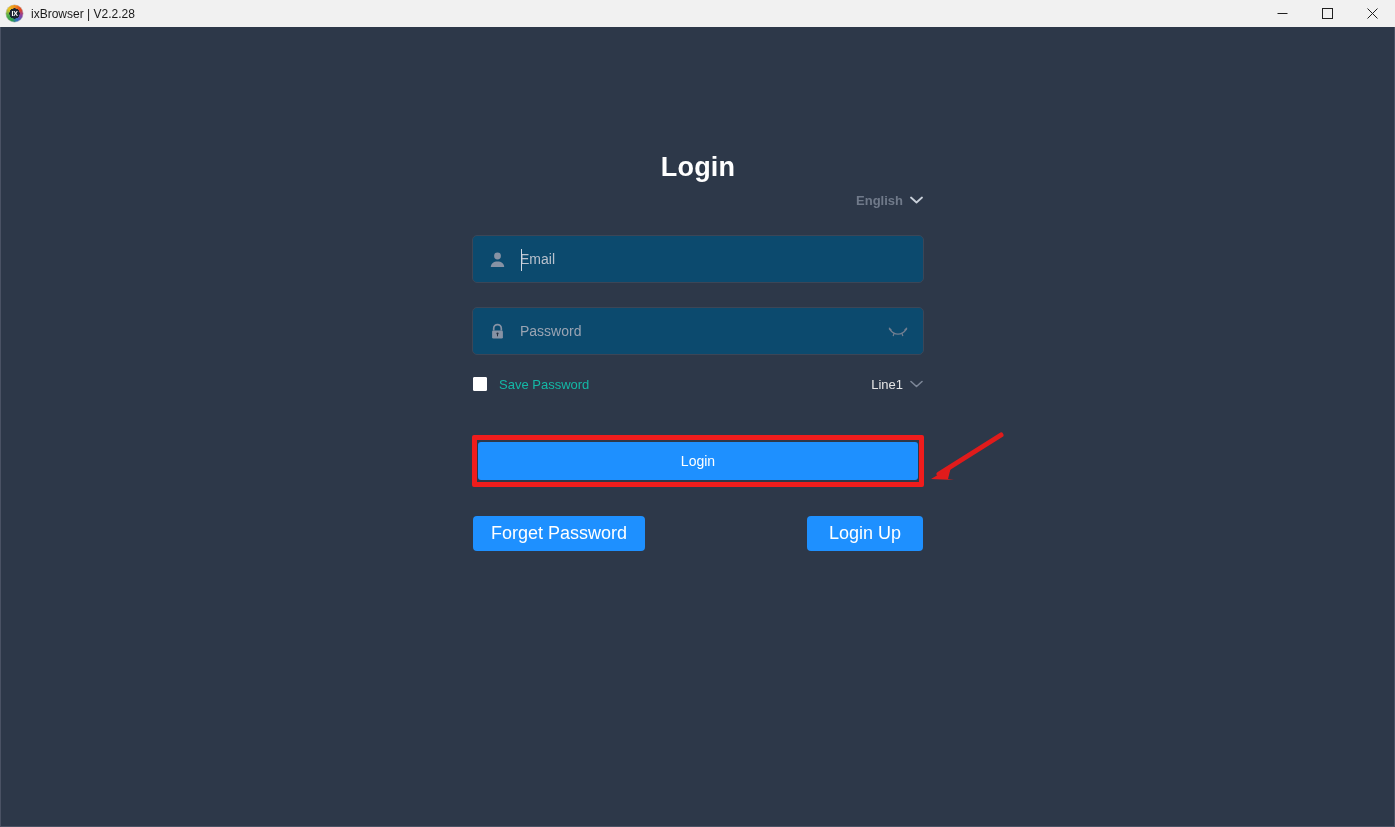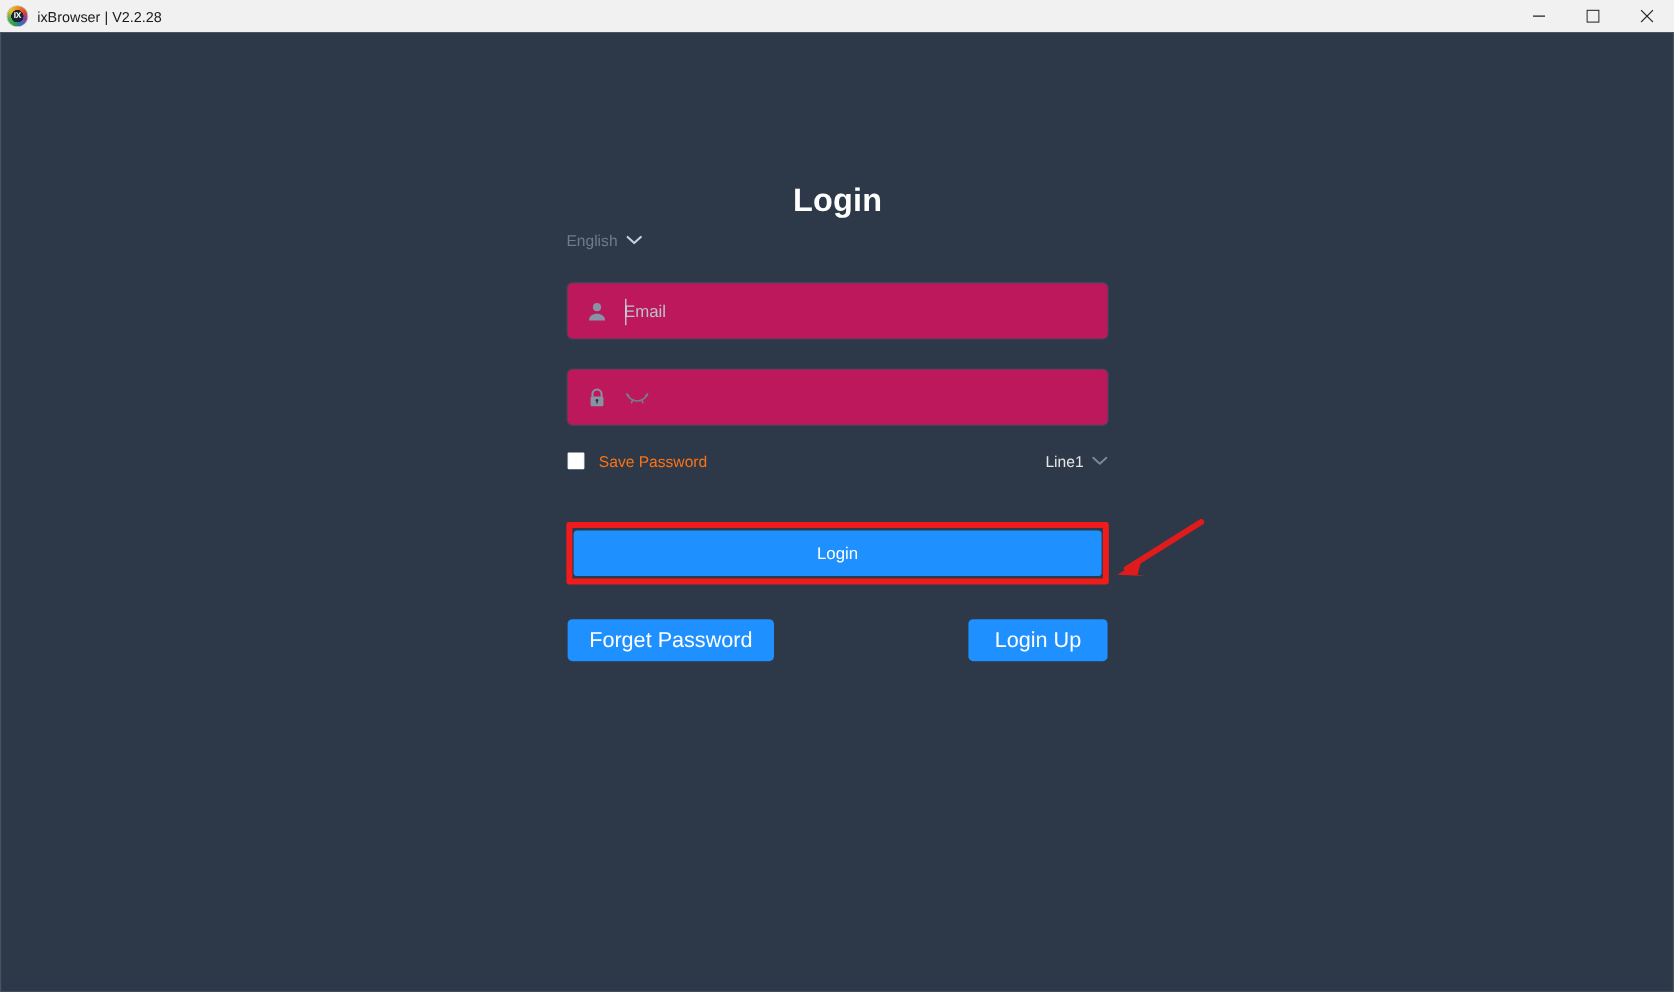--- a/index.html
+++ b/index.html
@@ -102,45 +102,47 @@
     font-size: 27px;
     font-weight: bold;
     color: #ffffff;
     letter-spacing: 0.2px;
     height: 36px;
     line-height: 36px;
   }
 
   .lang-row {
     display: flex;
+    justify-content: flex-end;
     align-items: center;
     height: 22px;
     margin-top: 4px;
     padding-right: 1px;
+    font-weight: bold;
   }
   .lang-select {
     display: inline-flex;
     align-items: center;
     gap: 7px;
     font-size: 13px;
     color: #707a8a;
     cursor: pointer;
   }
   .chev {
     width: 13px;
     height: 8px;
     display: inline-block;
   }
 
   
   .field {
     position: relative;
     height: 48px;
     margin-top: 24px;
-    background: #be185d;
+    background: #0c4a6e;
     border: 1px solid #3b4657;
     border-radius: 5px;
     display: flex;
     align-items: center;
     padding: 0 14px 0 14px;
   }
   .field .f-icon {
     width: 20px;
     height: 20px;
     flex: 0 0 auto;
@@ -199,21 +201,21 @@
   .checkbox {
     width: 14px;
     height: 14px;
     background: #ffffff;
     border: 1px solid #ffffff;
     border-radius: 1px;
     flex: 0 0 auto;
   }
   .save-pass-label {
     font-size: 13px;
-    color: #f97316;
+    color: #14b8a6;
   }
   .line-select {
     display: inline-flex;
     align-items: center;
     gap: 7px;
     font-size: 13px;
     color: #e5e5e5;
     cursor: pointer;
   }
 
@@ -338,20 +340,21 @@
 
       <div class="field password">
         <span class="f-icon">
           <svg width="17" height="17" viewBox="0 0 17 17" aria-hidden="true">
             <path d="M4.7 7.6V5.4a3.8 3.8 0 0 1 7.6 0v2.2" fill="none" stroke="currentColor" stroke-width="1.7"></path>
             <rect x="3.1" y="7.4" width="10.8" height="8.1" rx="1.3" fill="currentColor"></rect>
             <circle cx="8.5" cy="10.6" r="1.1" fill="#283141"></circle>
             <rect x="8" y="10.9" width="1" height="2.4" fill="#283141"></rect>
           </svg>
         </span>
+        <input class="f-input" type="password" placeholder="Password" style="">
         <span class="eye-btn">
           <svg width="20" height="14" viewBox="0 0 20 14" aria-hidden="true">
             <path d="M1.5 5.2C4 8.6 6.9 10.2 10 10.2s6-1.6 8.5-5" fill="none" stroke="currentColor" stroke-width="1.3" stroke-linecap="round"></path>
             <line x1="1.3" y1="4.1" x2="3.1" y2="6.0" stroke="currentColor" stroke-width="1.3" stroke-linecap="round"></line>
             <line x1="18.7" y1="4.1" x2="16.9" y2="6.0" stroke="currentColor" stroke-width="1.3" stroke-linecap="round"></line>
             <line x1="6.0" y1="9.6" x2="5.3" y2="11.6" stroke="currentColor" stroke-width="1.3" stroke-linecap="round"></line>
             <line x1="14.0" y1="9.6" x2="14.7" y2="11.6" stroke="currentColor" stroke-width="1.3" stroke-linecap="round"></line>
           </svg>
         </span>
       </div>

